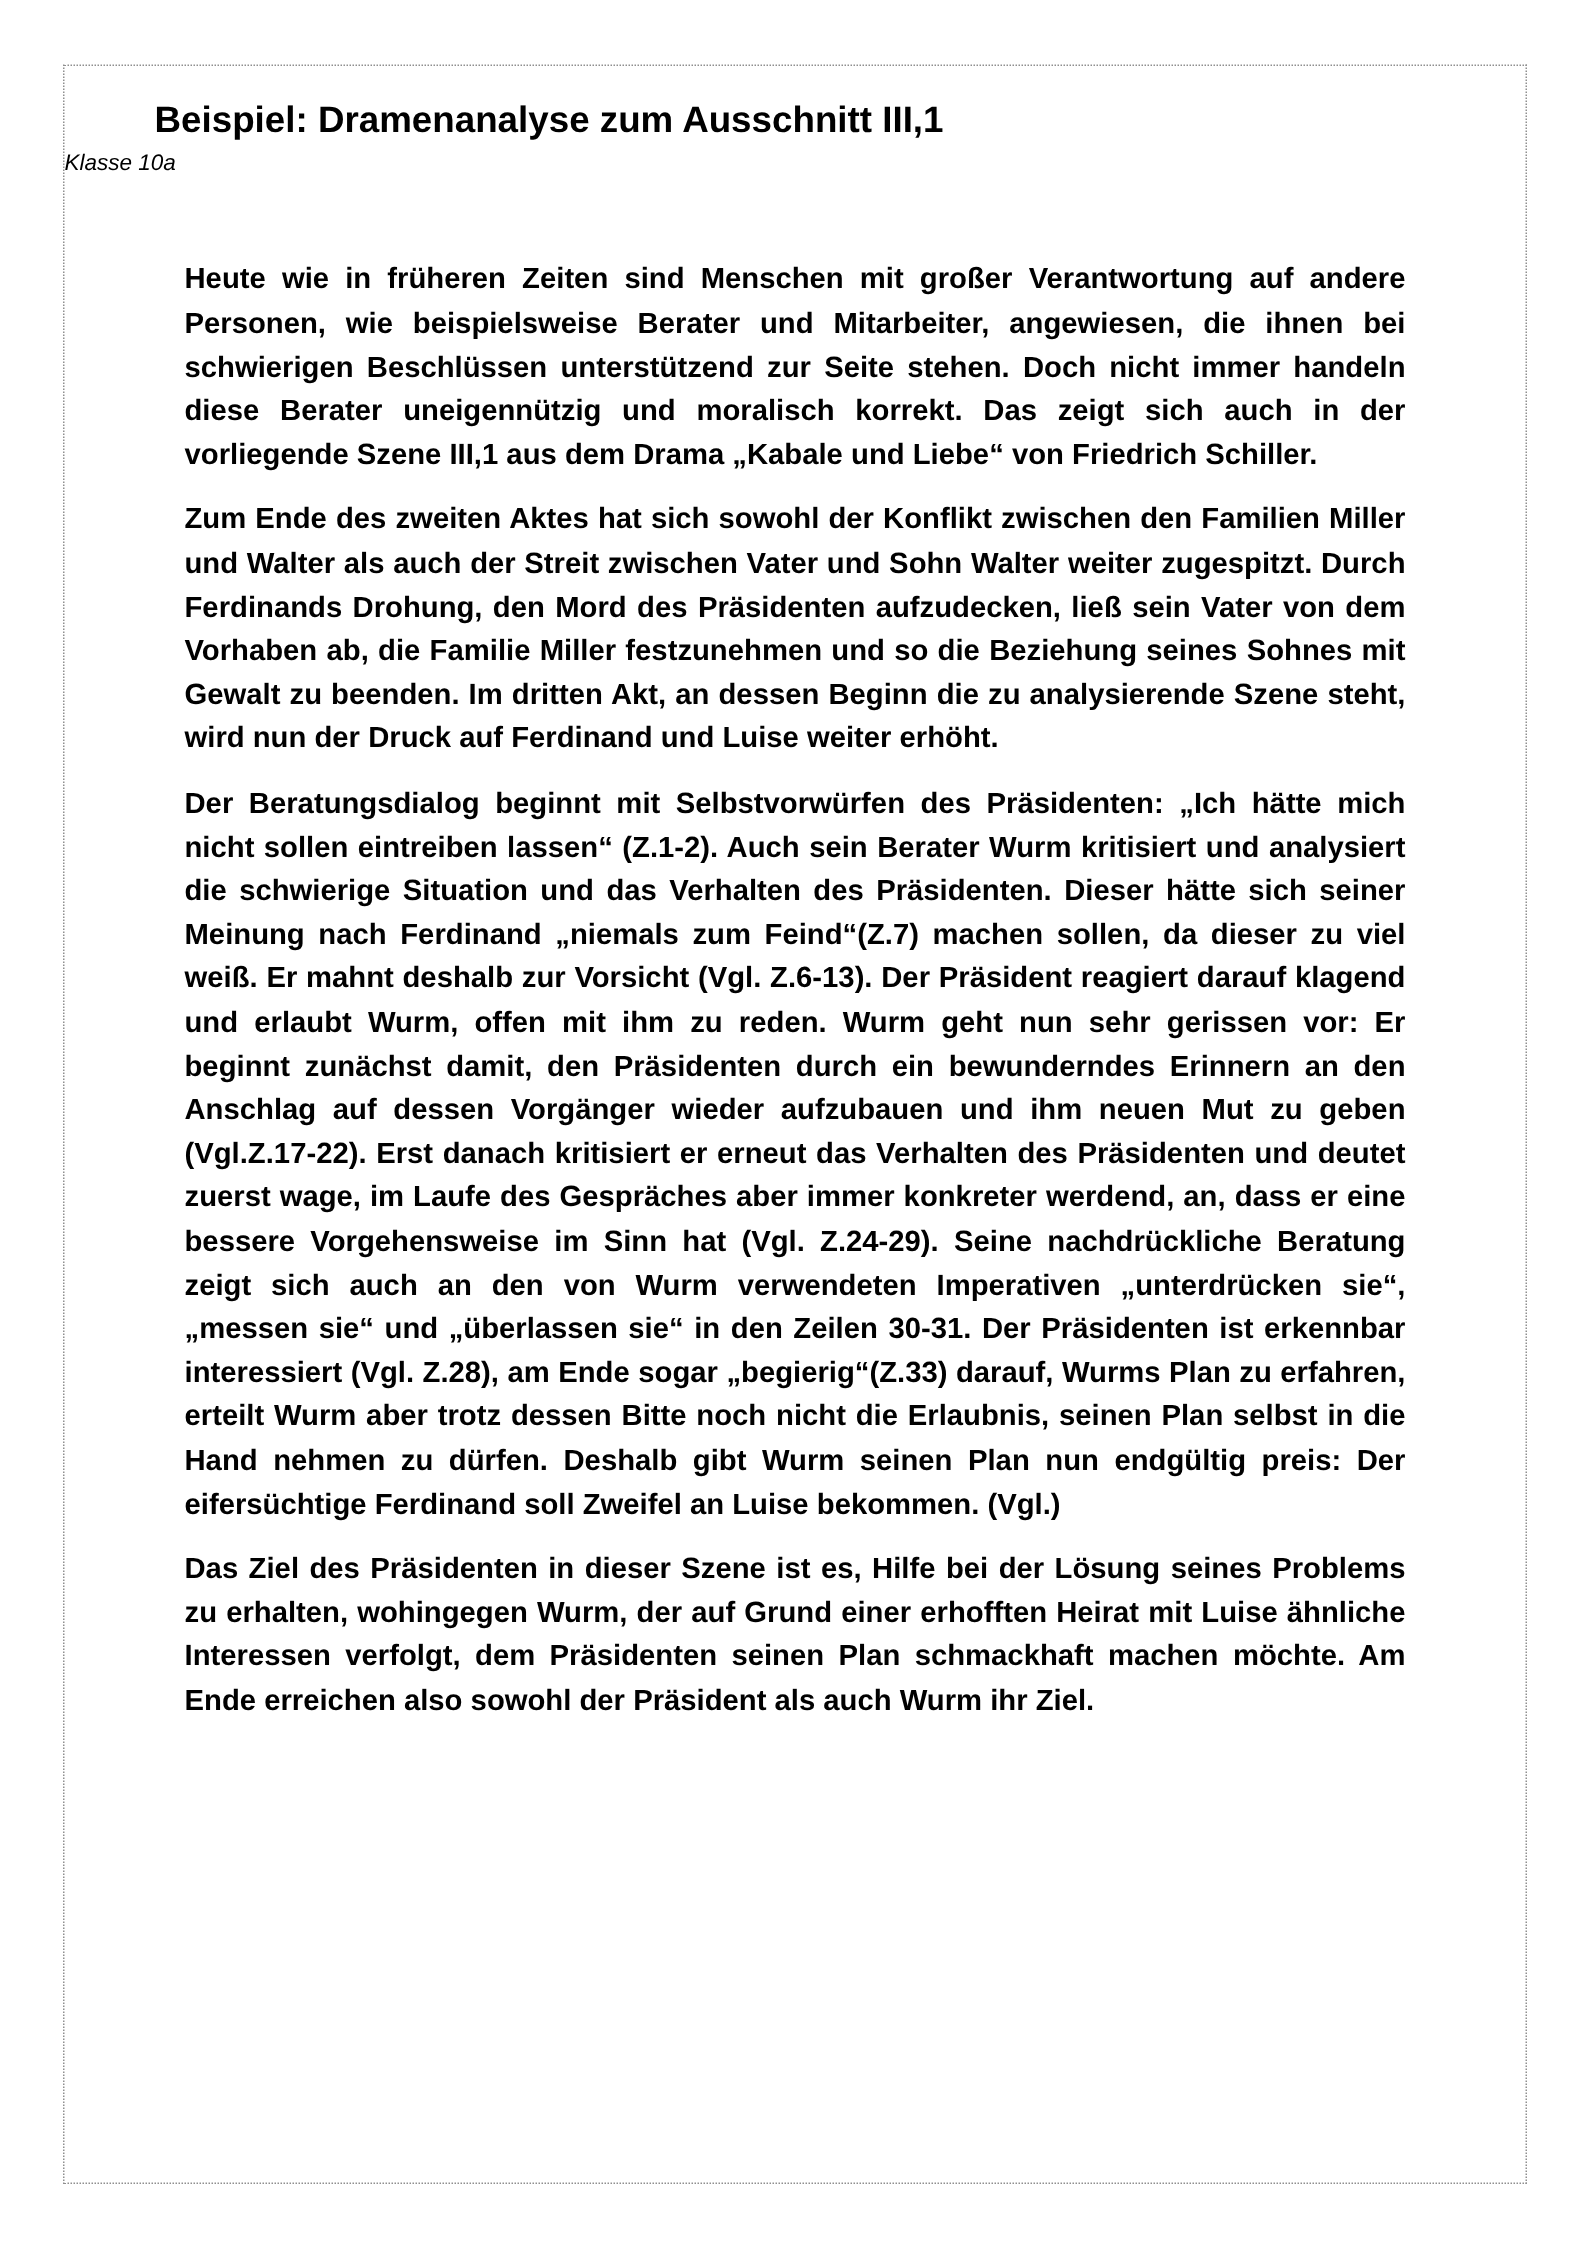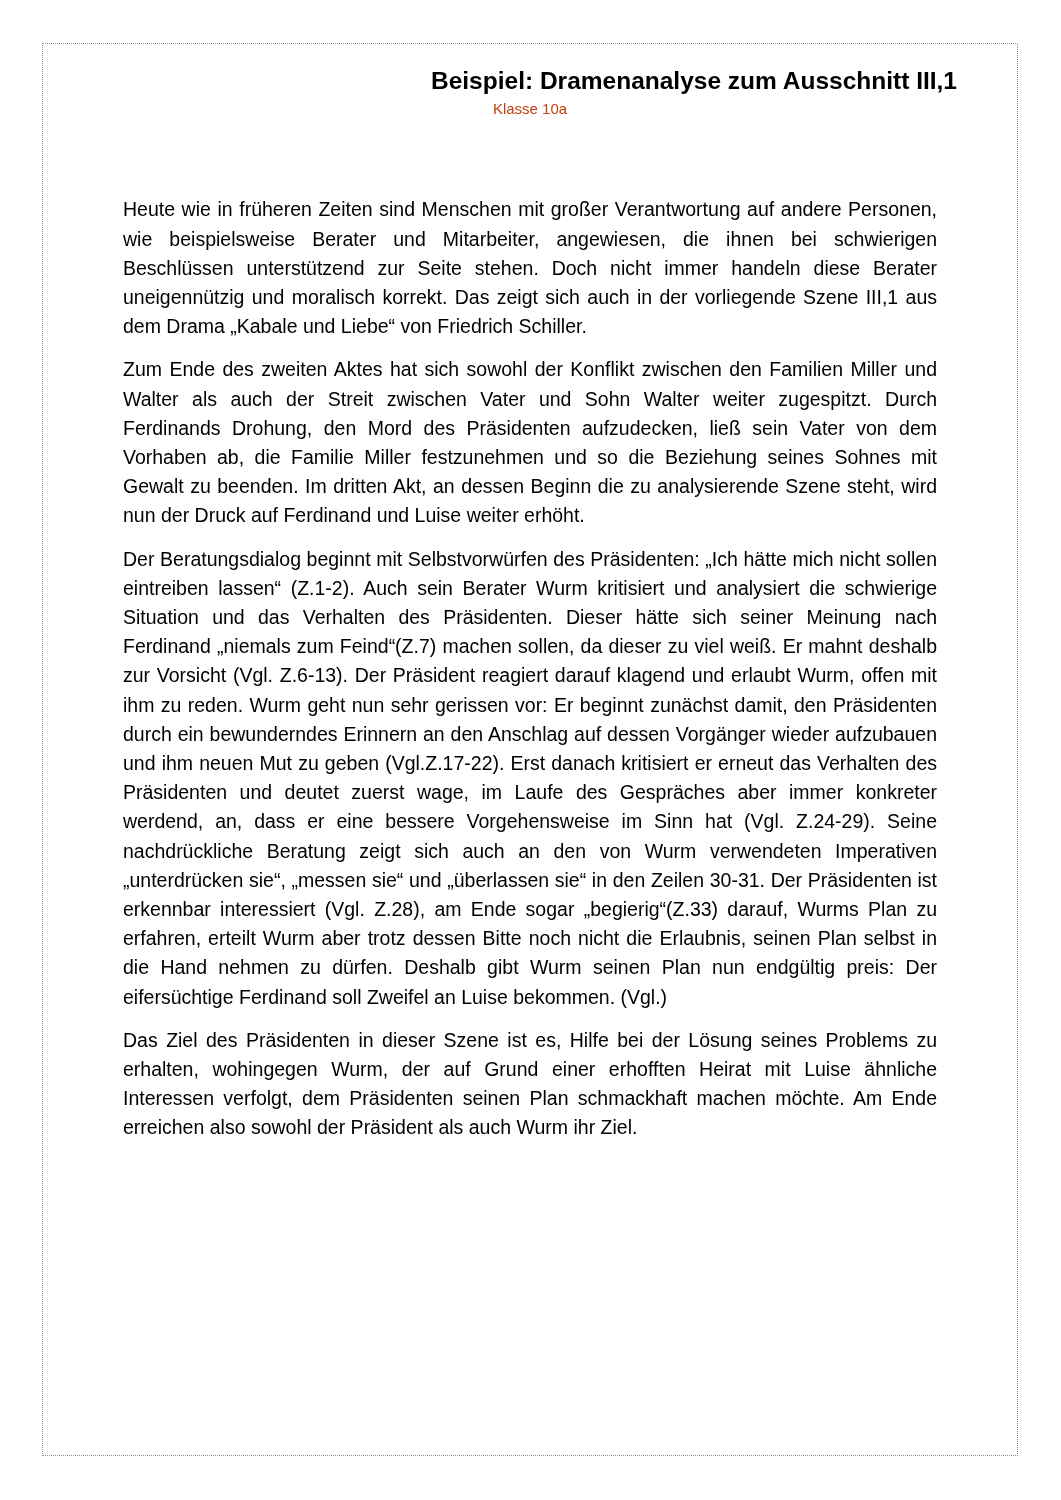--- a/index.html
+++ b/index.html
@@ -20,36 +20,38 @@
     top: 43px;
     width: 976px;
     height: 1413px;
     box-sizing: border-box;
     border: 1px dotted #8f8f8f;
     background: #ffffff;
     overflow: hidden;
   }
   .doc-title {
     margin: 22px 60px 0 60px;
-    text-align: right;
+    text-align: left;
     font-size: 24.5px;
     line-height: 1.2;
     font-weight: bold;
     color: #000000;
   }
   .doc-subtitle {
     margin-top: 5px;
-    text-align: center;
+    text-align: left;
     font-size: 15px;
     line-height: 1.2;
-    color: #c2410c;
+    color: #000000;
+    font-style: italic;
   }
   .doc-body {
-    margin-top: 77px;
+    margin-top: 54px;
     padding: 0 80px;
+    font-weight: bold;
   }
   .doc-body p {
     margin: 0 0 14px 0;
     font-size: 19.5px;
     line-height: 29.2px;
     text-align: justify;
     color: #000000;
   }
 </style>
 </head>

